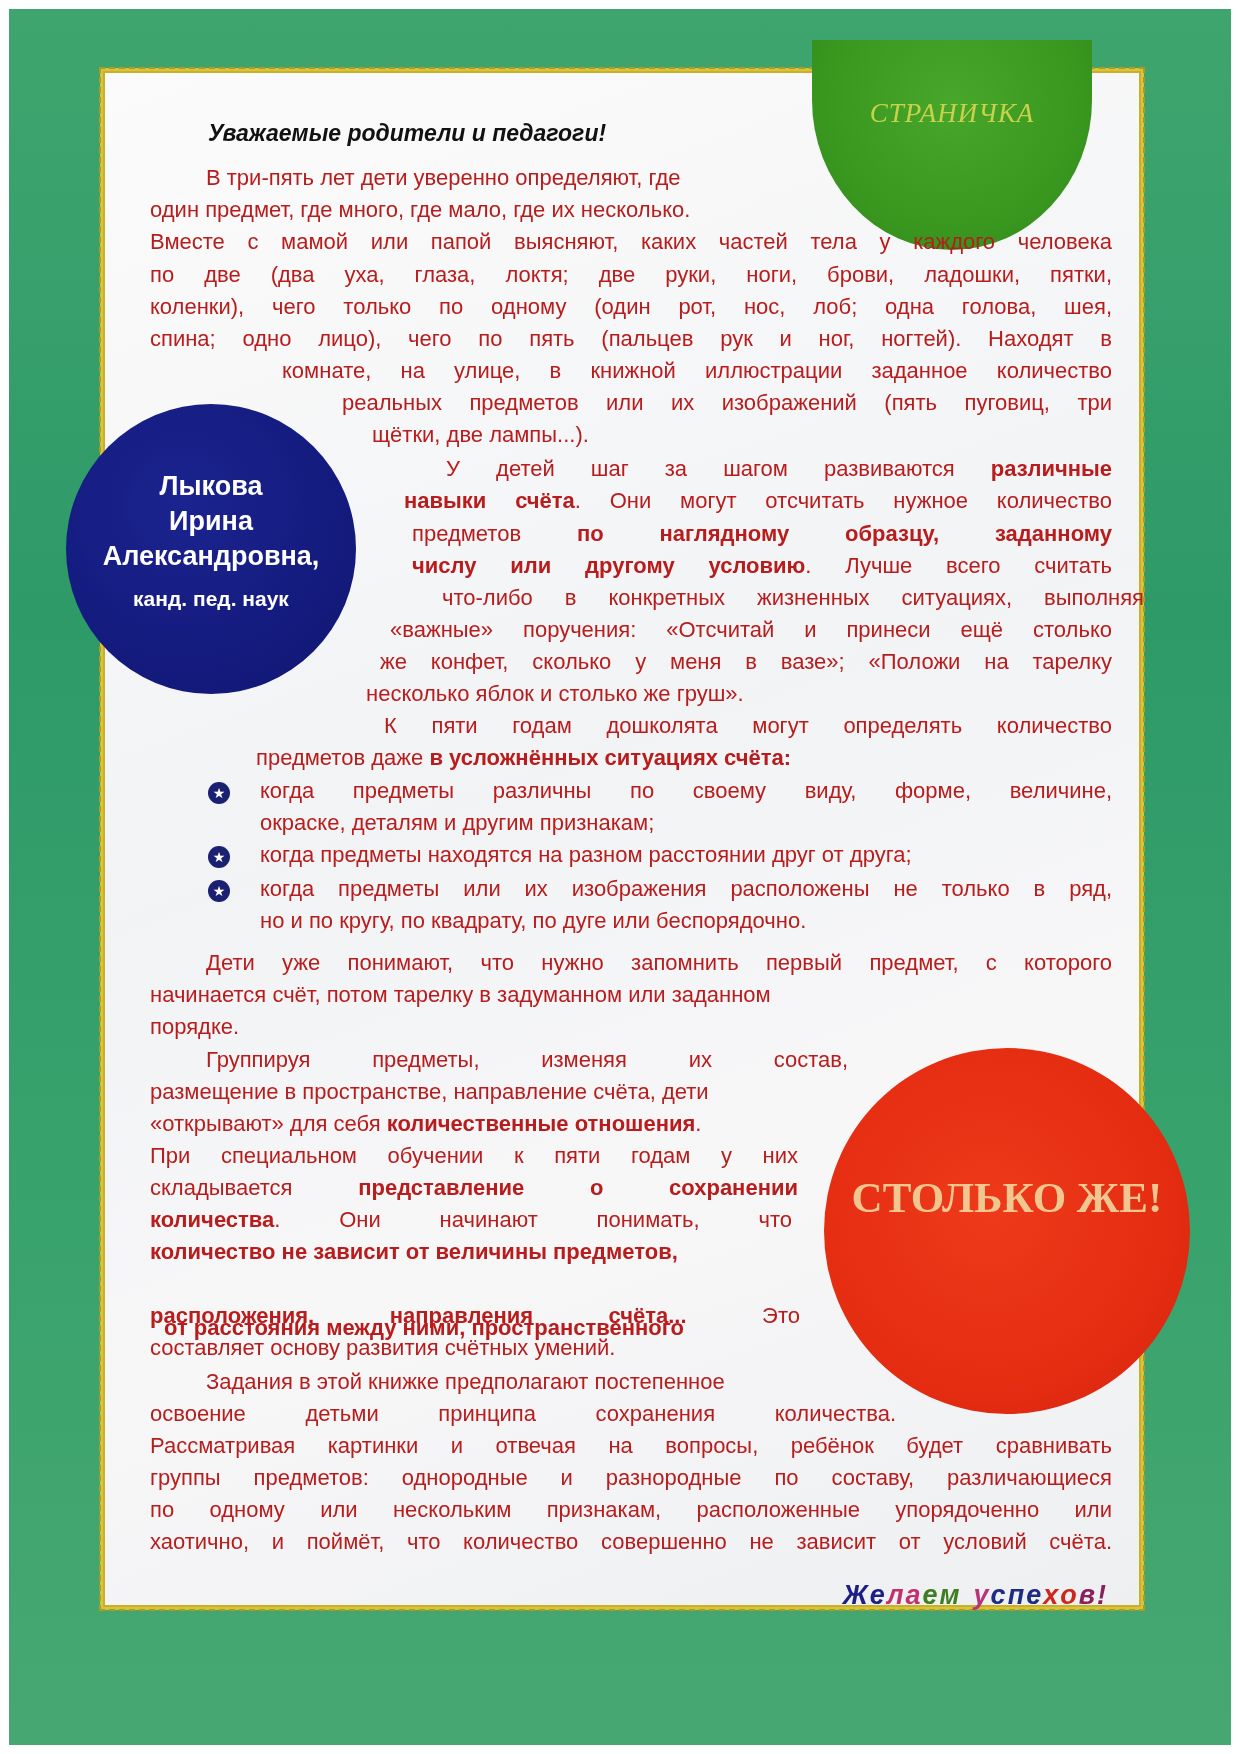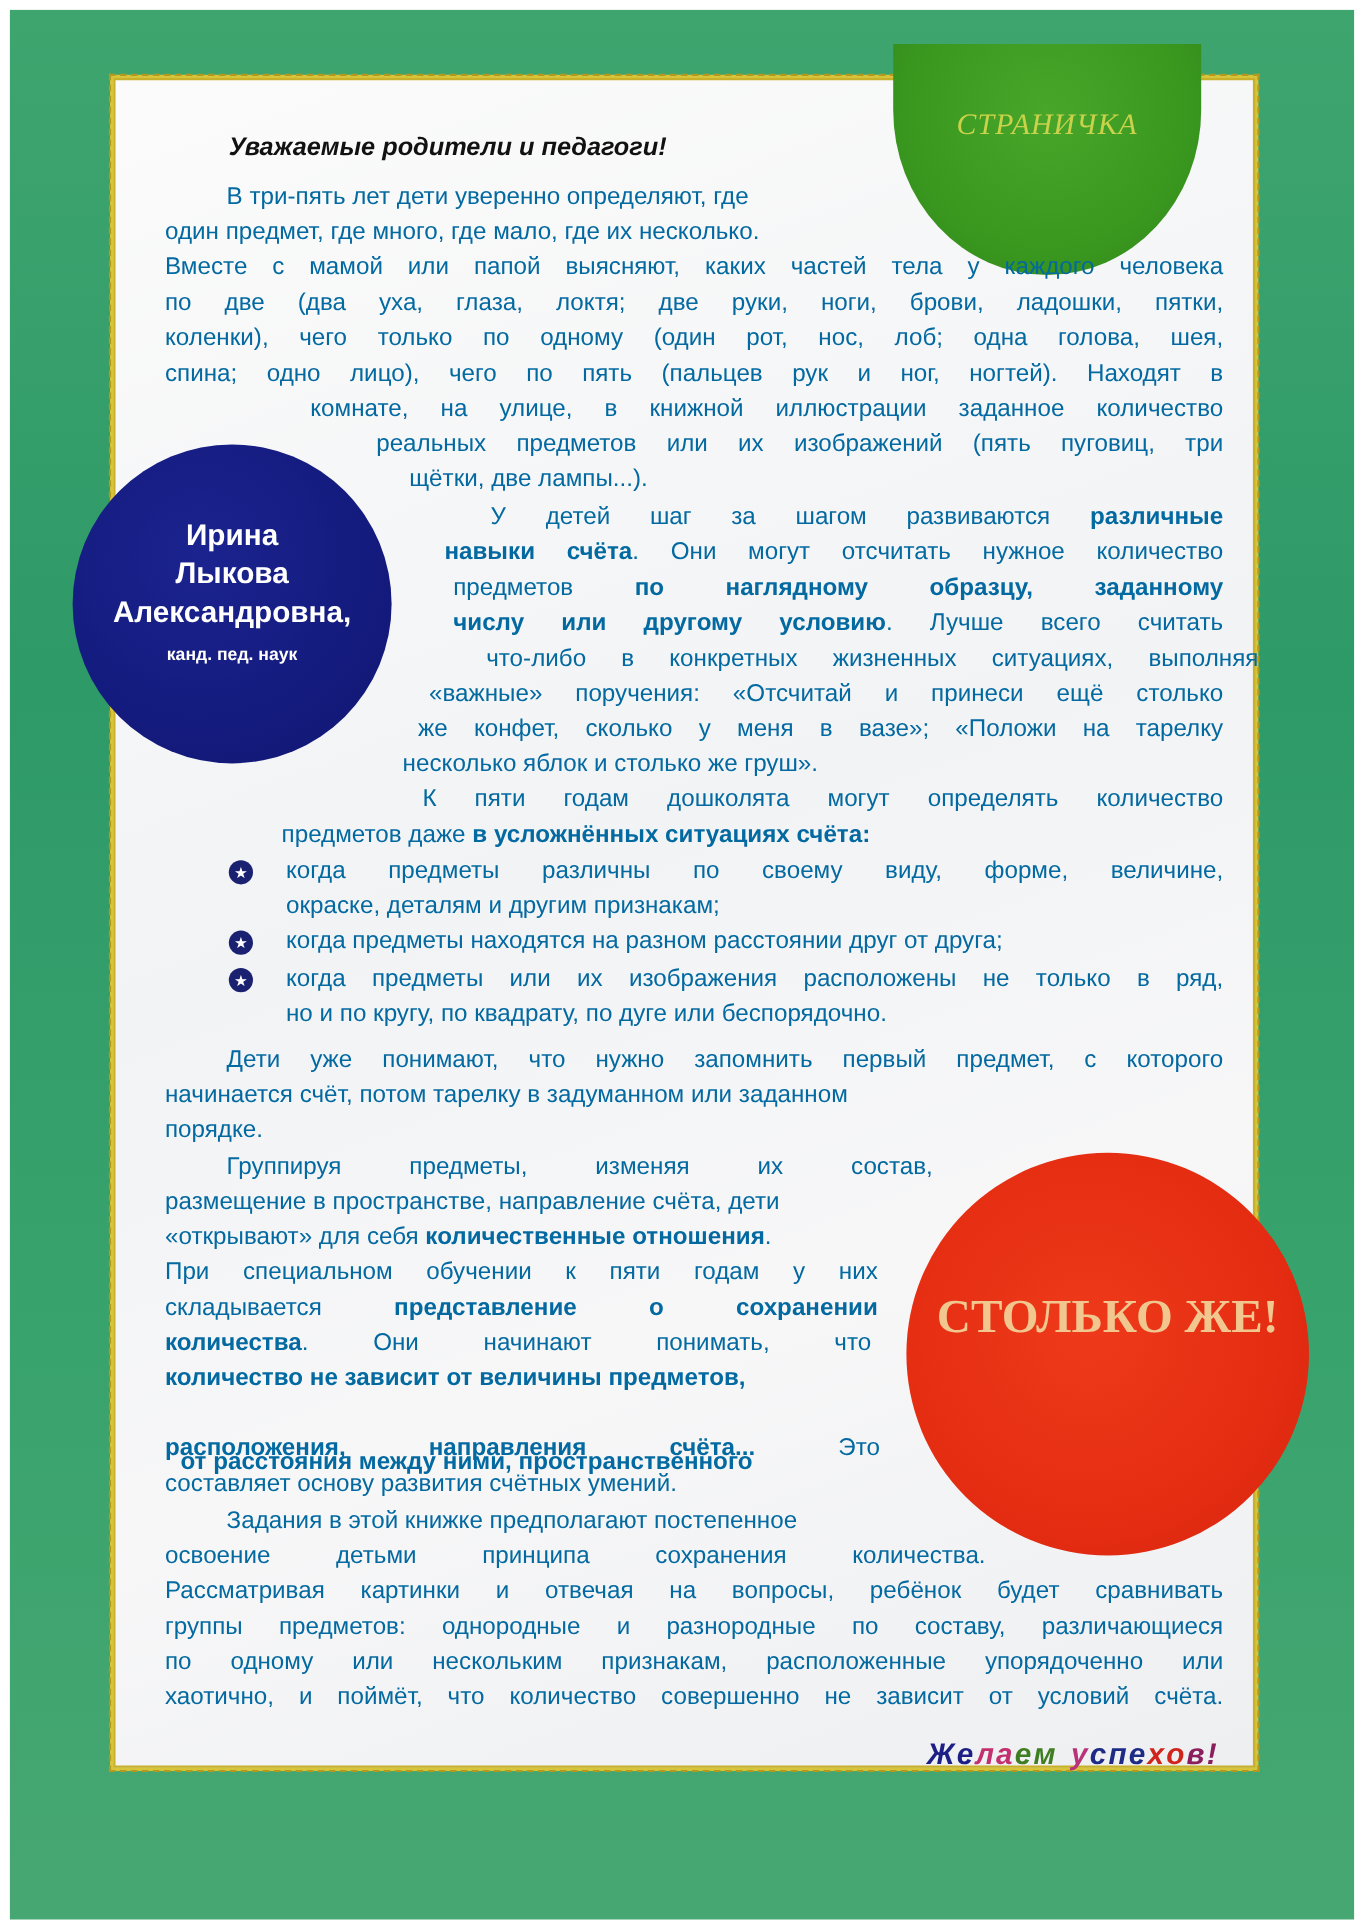--- a/index.html
+++ b/index.html
@@ -36,33 +36,33 @@
     border-radius: 50%;
     background: radial-gradient(circle at 40% 35%, #1b238f 0%, #141b7e 60%, #0f1670 100%);
     color: #ffffff; text-align: center;
   }
   .author-name {
     position: absolute; left: 0; right: 0; top: 65px;
     font-weight: bold; font-size: 27px; line-height: 35px;
   }
   .author-degree {
     position: absolute; left: 0; right: 0; top: 183px;
-    font-size: 16px; font-weight: bold;
+    font-size: 21px; font-weight: bold;
   }
   .red-circle {
     position: absolute; left: 824px; top: 1048px; width: 366px; height: 366px;
     border-radius: 50%;
     background: radial-gradient(circle at 45% 45%, #ee3a1a 0%, #e52d12 60%, #d4230e 100%);
   }
   .red-circle-text {
     position: absolute; left: 0; right: 0; top: 122px; text-align: center;
     color: #f2c78f; font-family: "Liberation Serif", serif; font-weight: bold;
     font-size: 43px; line-height: 56px;
   }
-  .line { position: absolute; white-space: nowrap; font-size: 22px; color: #0369a1; }
+  .line { position: absolute; white-space: nowrap; font-size: 22px; color: #b91c1c; }
   .justify { text-align: justify; text-align-last: justify; }
   .b { font-weight: bold; }
   .greeting {
     position: absolute; left: 208px; top: 120px;
     font-weight: bold; font-style: italic; font-size: 23px; color: #111;
   }
   .bullet-icon {
     position: absolute; width: 22px; height: 22px; border-radius: 50%;
     background: #1a2170; color: #ffffff; font-size: 14px; line-height: 22px; text-align: center;
   }
@@ -91,22 +91,22 @@
 <div class="line justify" style="left:150px; top:229px; width:962px;">Вместе с мамой или папой выясняют, каких частей тела у каждого человека</div>
 <div class="line justify" style="left:150px; top:262px; width:962px;">по две (два уха, глаза, локтя; две руки, ноги, брови, ладошки, пятки,</div>
 <div class="line justify" style="left:150px; top:294px; width:962px;">коленки), чего только по одному (один рот, нос, лоб; одна голова, шея,</div>
 <div class="line justify" style="left:150px; top:326px; width:962px;">спина; одно лицо), чего по пять (пальцев рук и ног, ногтей). Находят в</div>
 <div class="line justify" style="left:282px; top:358px; width:830px;">комнате, на улице, в книжной иллюстрации заданное количество</div>
 <div class="line justify" style="left:342px; top:390px; width:770px;">реальных предметов или их изображений (пять пуговиц, три</div>
 <div class="line" style="left:372px; top:422px;">щётки, две лампы...).</div>
 
 <div class="author-circle">
   <div class="author-name">
+    <div>Лыкова</div>
     <div>Ирина</div>
-    <div>Лыкова</div>
     <div>Александровна,</div>
   </div>
   <div class="author-degree">канд. пед. наук</div>
 </div>
 
 <div class="line justify" style="left:446px; top:456px; width:666px;"><span>У детей шаг за шагом развиваются </span><span class="b">различные</span></div>
 <div class="line justify" style="left:404px; top:488px; width:708px;"><span class="b">навыки счёта</span><span>. Они могут отсчитать нужное количество</span></div>
 <div class="line justify" style="left:412px; top:521px; width:700px;"><span>предметов </span><span class="b">по наглядному образцу, заданному</span></div>
 <div class="line justify" style="left:412px; top:553px; width:700px;"><span class="b">числу или другому условию</span><span>. Лучше всего считать</span></div>
 <div class="line justify" style="left:410px; top:585px; width:702px;margin-left:32px;">что-либо в конкретных жизненных ситуациях, выполняя</div>

